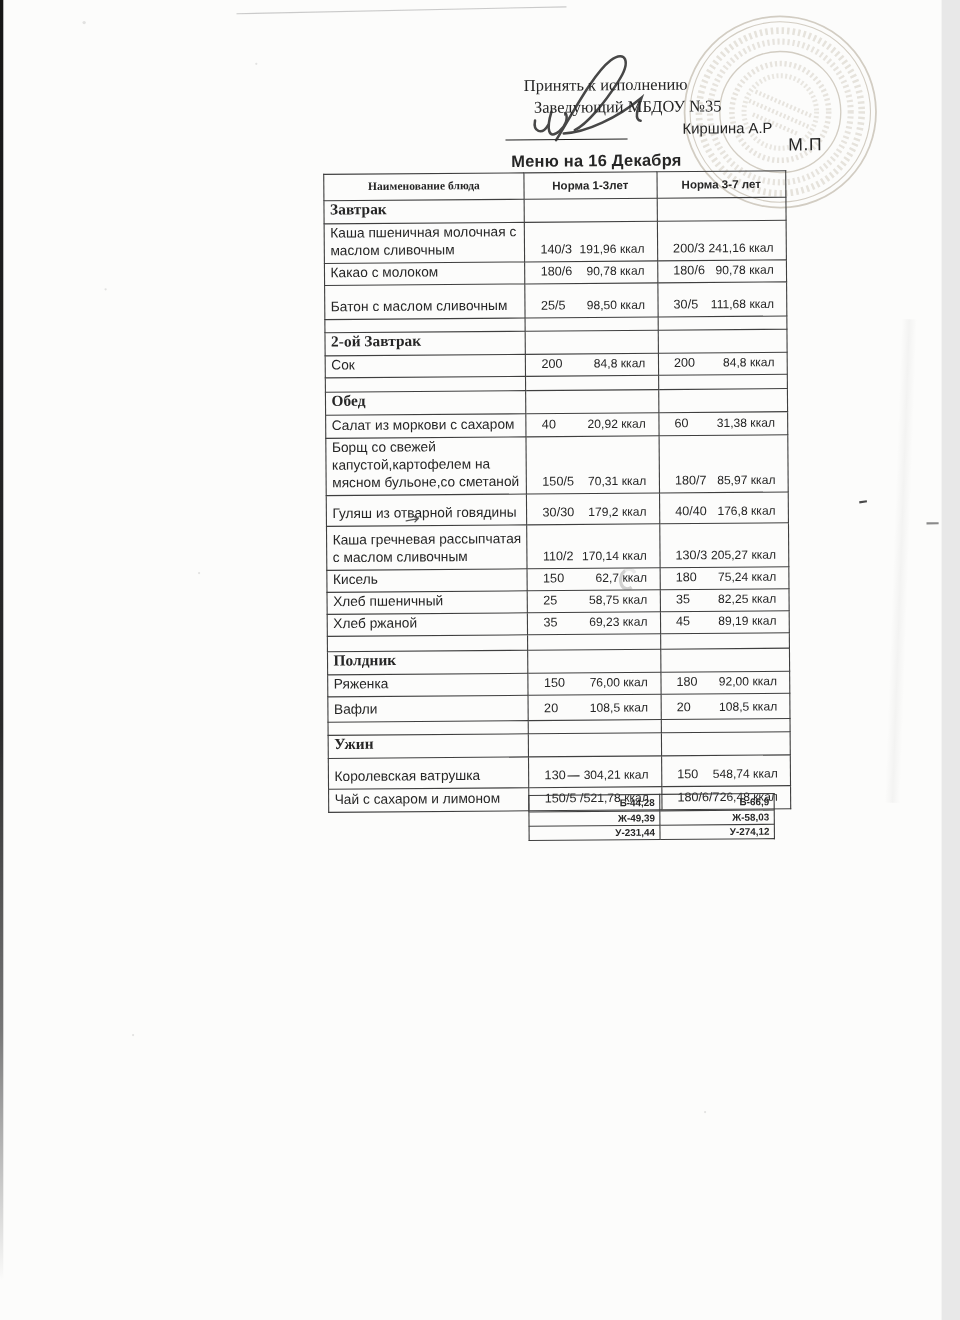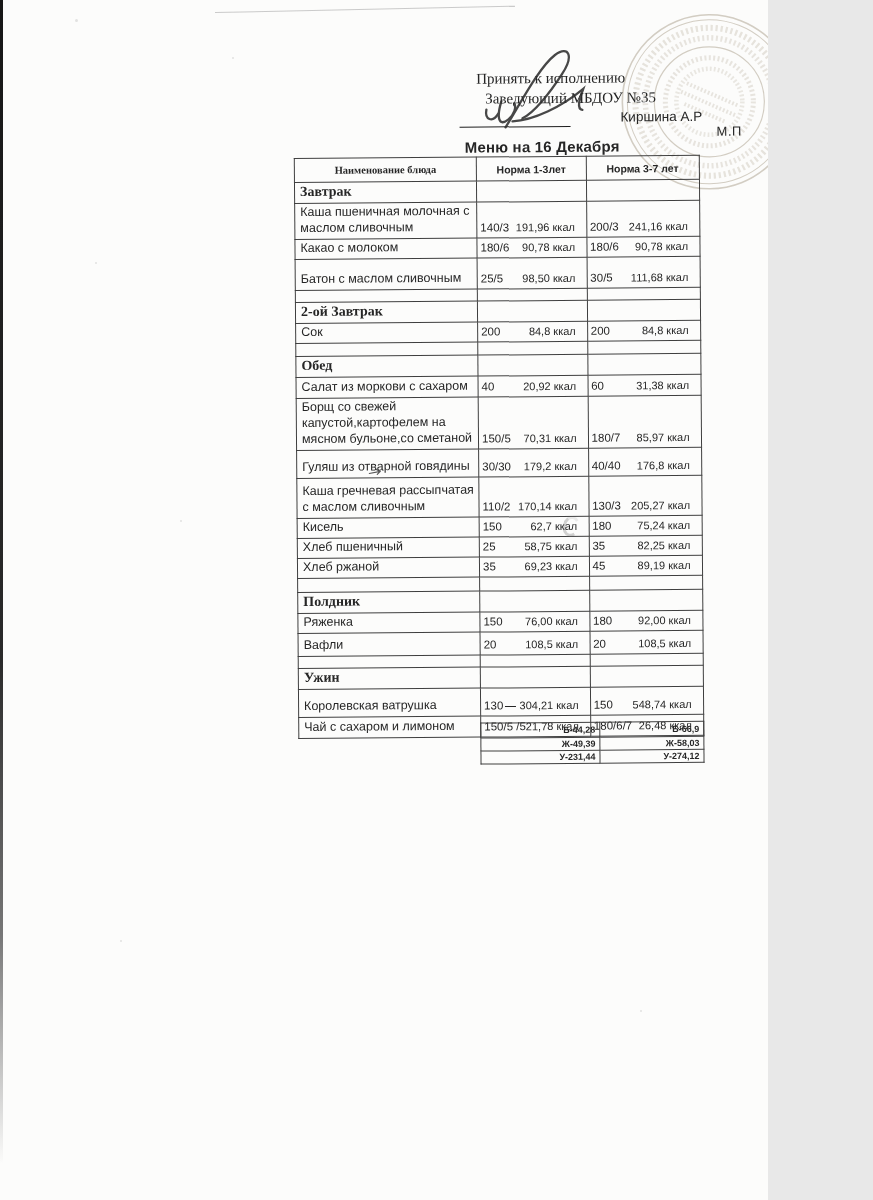--- a/index.html
+++ b/index.html
@@ -1,46 +1,46 @@
 <!DOCTYPE html>
 <html><head>
 <meta charset="utf-8">
 <style>
   html,body{margin:0;padding:0;background:#e8e8e8;}
-  .page{position:relative;width:768px;height:1200px;background:#fcfcfb;overflow:hidden;
+  .page{position:relative;width:856px;height:1200px;background:#fcfcfb;overflow:hidden;
         font-family:"Liberation Sans",sans-serif;color:#262626;}
   .doc{position:absolute;left:0;top:0;width:873px;height:1200px;
        transform:rotate(-0.45deg);transform-origin:430px 440px;}
   .abs{position:absolute;}
   
   .scan-edge-left{position:absolute;left:0;top:0;width:3px;height:1200px;
       background:linear-gradient(to bottom,#161616 0%,#2a2a2a 55%,#777 78%,rgba(120,120,120,0) 97%);}
   .scan-line-top{position:absolute;left:215px;top:12px;width:300px;height:1px;background:#b9b9b9;
       transform:rotate(-1.2deg);transform-origin:left center;opacity:.75;}
   .speck{position:absolute;border-radius:50%;background:rgba(70,70,70,.14);}
   .fold{position:absolute;left:812px;top:290px;width:14px;height:440px;
       background:linear-gradient(to right,rgba(0,0,0,0) 0%,rgba(0,0,0,.035) 50%,rgba(0,0,0,0) 100%);
       transform:rotate(2deg);}
   
   .serif{font-family:"Liberation Serif",serif;}
   .appr1{left:479px;top:71px;font-size:15px;}
   .appr2{left:488px;top:91px;font-size:15px;}
   .sign-line{left:462px;top:110px;width:111px;height:17px;border-bottom:1.6px solid #1e1e1e;}
   .signatory{left:579px;top:111px;font-size:13.5px;margin-left:44px;}
-  .mp{left:719px;top:126px;font-size:13px;letter-spacing:.5px;}
+  .mp{left:719px;top:126px;font-size:16px;letter-spacing:.5px;}
   .title{left:467px;top:139px;font-size:15px;font-weight:bold;letter-spacing:.2px;}
   
   table.menu{position:absolute;left:296px;top:157px;border-collapse:collapse;table-layout:fixed;}
   .menu td{border:1px solid #3f3f3f;padding:0;vertical-align:bottom;overflow:hidden;}
   .menu tr.head td{vertical-align:middle;text-align:center;font-weight:bold;font-size:10.5px;padding:2px 1px;}
   .menu td.hd-dish{font-family:"Liberation Serif",serif;font-size:11px;}
   .menu td.nm{font-size:12.5px;line-height:1.28;padding:0 2px 3px 5px;}
   .menu tr.sect td.nm{font-family:"Liberation Serif",serif;font-weight:bold;font-size:14px;
        vertical-align:middle;padding-bottom:2px;}
-  .cw{display:flex;justify-content:space-between;align-items:center;padding:0 6px 3px 3px;}
+  .cw{display:flex;justify-content:space-between;align-items:center;padding:0 6px 3px 14px;}
   .p{font-size:11.5px;white-space:nowrap;}
   .k{font-size:11px;font-weight:normal;white-space:nowrap;margin-right:5px;padding-bottom:1px;}
   .dash{font-size:11px;font-weight:bold;padding:0 2px 1px 0;}
   
   table.sum{position:absolute;left:478px;top:723px;border-collapse:collapse;table-layout:fixed;}
   .sum td{border:1px solid #3f3f3f;font-size:9px;font-weight:bold;text-align:right;
       vertical-align:middle;padding:1px 4px 1px 0;}
   
   .stamp{left:612px;top:12px;width:200px;height:185px;}
   

